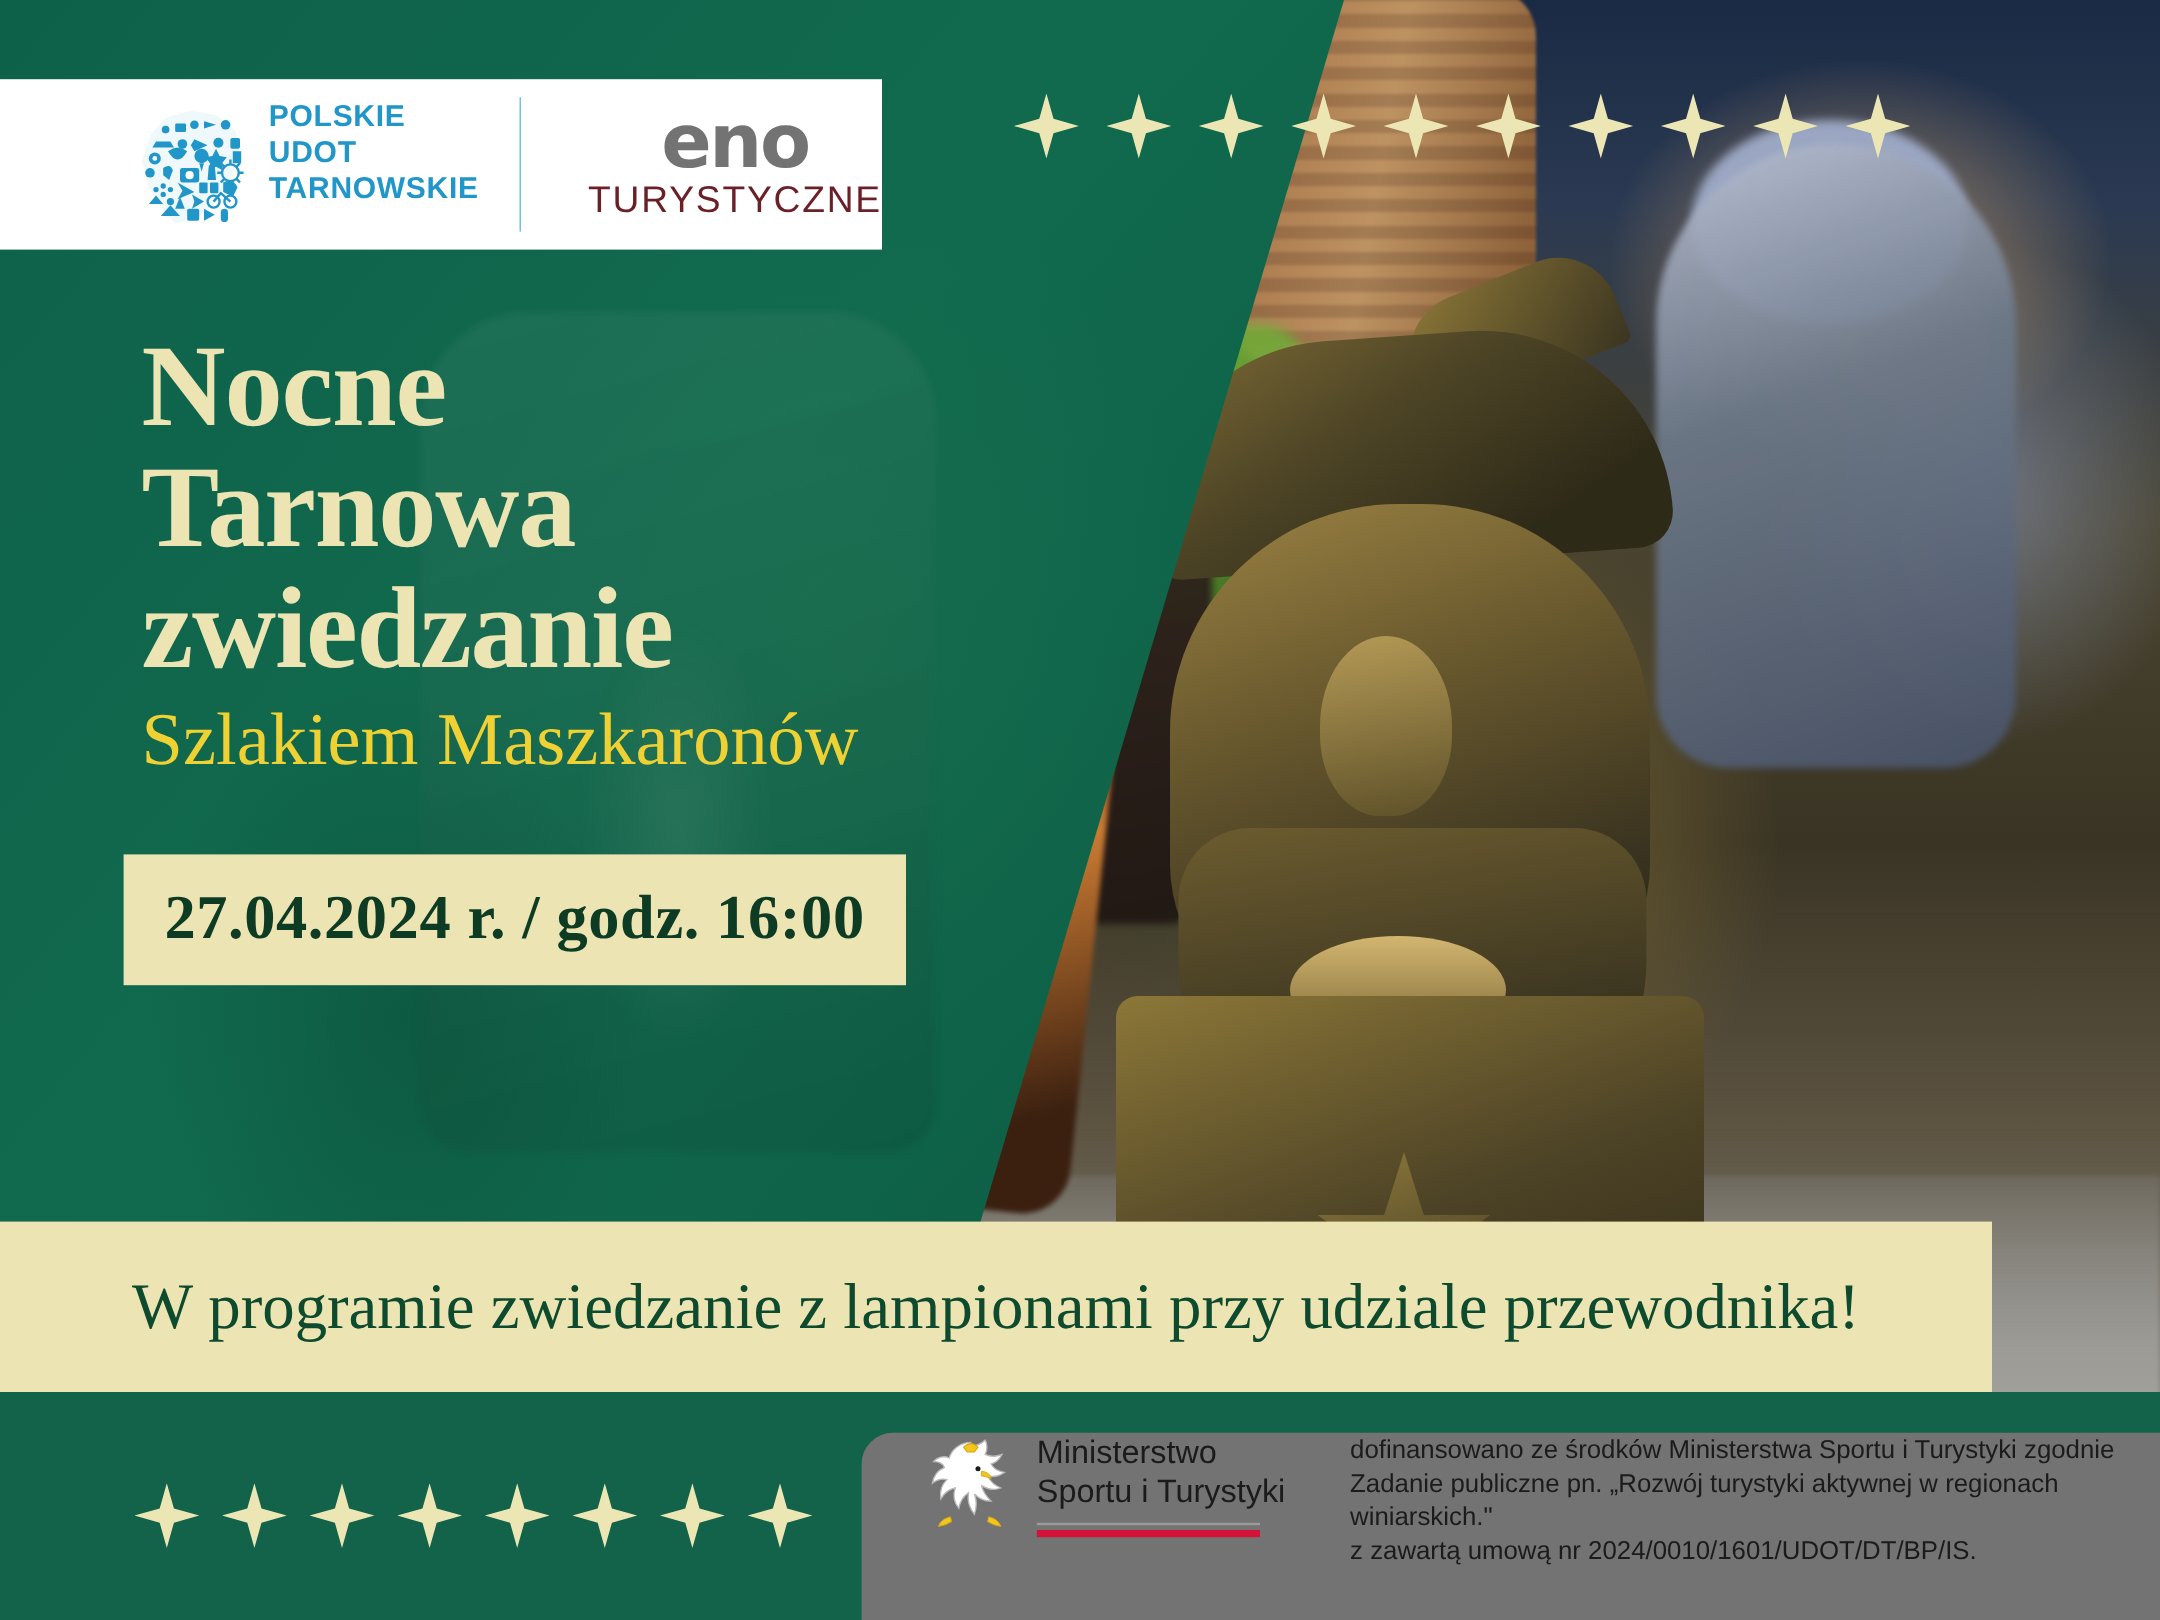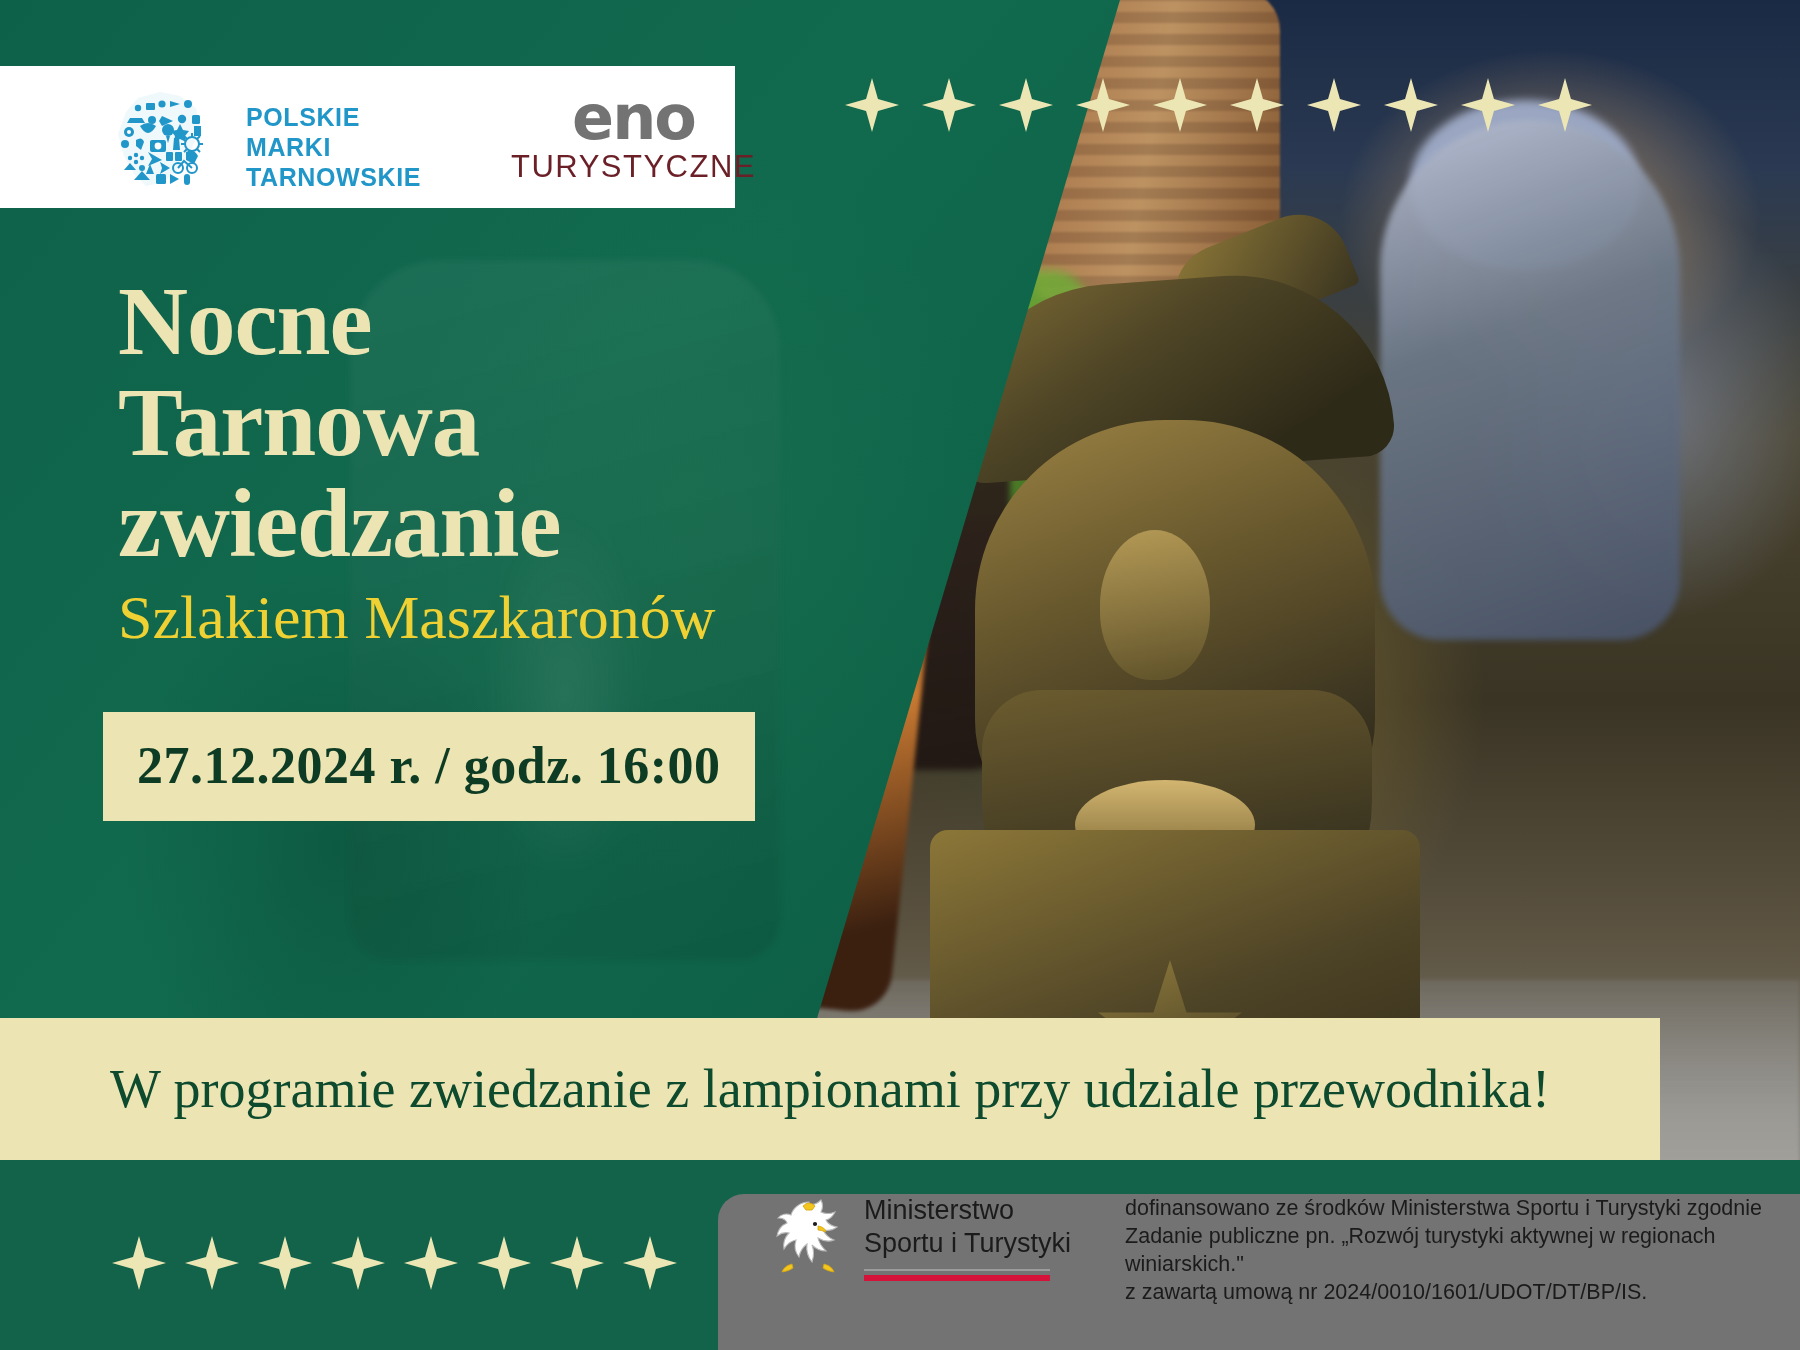--- a/index.html
+++ b/index.html
@@ -236,23 +236,22 @@
     position: absolute;
     left: 0; top: 66px;
     width: 735px; height: 142px;
     background: #ffffff;
     display: flex;
     align-items: center;
     z-index: 8;
   }
   .pmt-logo {
     display: flex;
-    align-items: flex-end;
+    align-items: flex-start;
     margin-left: 108px;
-    gap: 22px;
   }
   .pmt-map {
     width: 98px; height: 110px;
     position: relative;
   }
   .pmt-text {
     margin-left: 18px;
     color: #2196c9;
     font-family: "Liberation Sans", sans-serif;
     font-weight: 700;
@@ -510,21 +509,21 @@
               </g>
             <path d="M26 98 l8 -9 8 9 z"></path>
             <rect x="48" y="92" width="10" height="10" rx="1.5"></rect>
             <path d="M62 92 l9 5 -9 5 z"></path>
             <rect x="76" y="92" width="6" height="11" rx="3"></rect>
           </g>
         </svg>
       </div>
       <div class="pmt-text">
         <div>POLSKIE</div>
-        <div>MARKI</div>
+        <div>UDOT</div>
         <div>TARNOWSKIE</div>
       </div>
     </div>
 
     <div class="logo-divider"></div>
 
     <div class="eno-logo">
       <div class="eno-word">eno</div>
       <div class="eno-sub">TURYSTYCZNE</div>
     </div>
@@ -532,21 +531,21 @@
 
   <div class="headline">
     <div class="headline-title">
       <div>Nocne</div>
       <div>Tarnowa</div>
       <div>zwiedzanie</div>
     </div>
     <div class="headline-sub">Szlakiem Maszkaronów</div>
   </div>
 
-  <div class="date-badge">27.12.2024 r. / godz. 16:00</div>
+  <div class="date-badge">27.04.2024 r. / godz. 16:00</div>
 
   <div class="program-banner">
     <div class="program-text">W programie zwiedzanie z lampionami przy udziale przewodnika!</div>
   </div>
 
   <div class="bottom-green"></div>
 
   <div class="stars-bottom">
     <div class="star4-sm"></div>
     <div class="star4-sm"></div>

